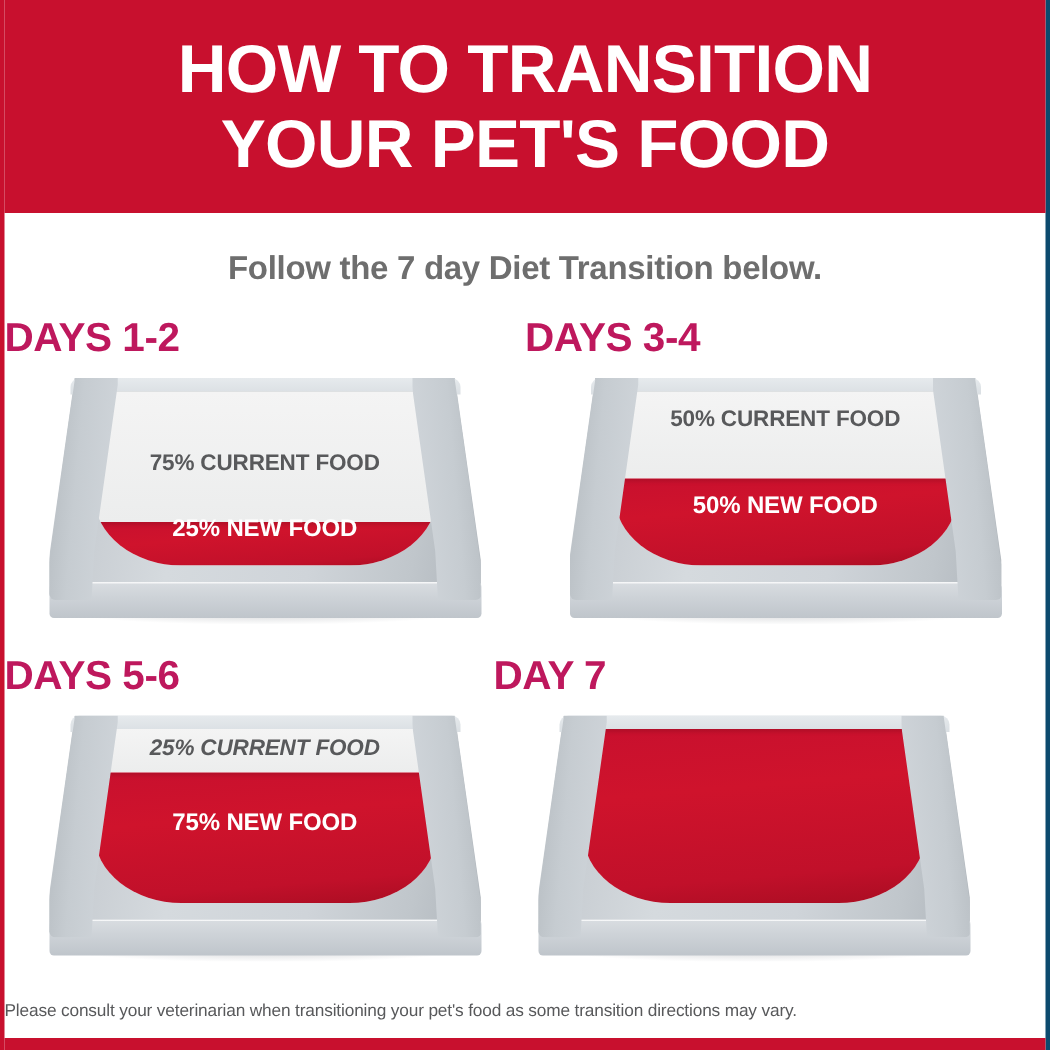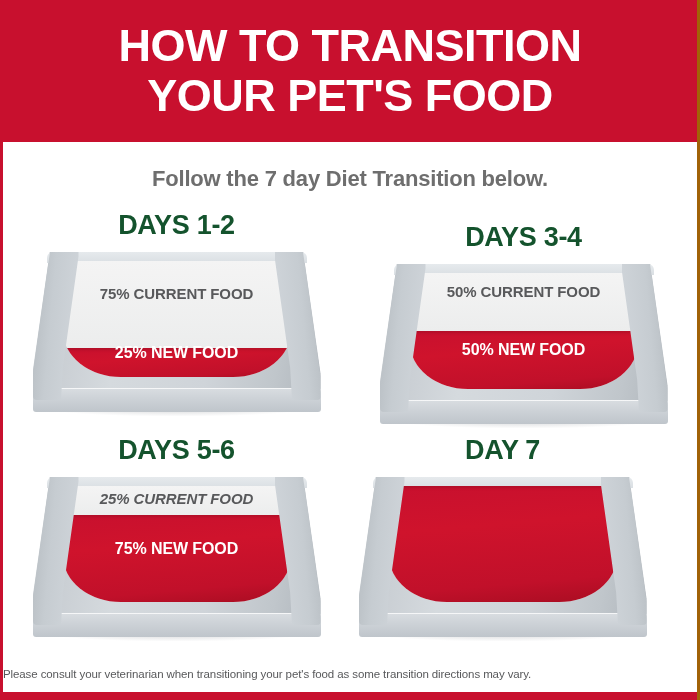--- a/index.html
+++ b/index.html
@@ -13,21 +13,21 @@
     font-family: "Liberation Sans", sans-serif;
     overflow: hidden;
   }
   #infographic {
     position: relative;
     width: 700px;
     height: 700px;
     background: #ffffff;
     box-sizing: border-box;
     border-left: 3px solid #c8102e;
-    border-right: 3px solid #a16207;
+    border-right: 3px solid #0c4a6e;
     overflow: hidden;
   }
 
   
   .header {
     position: absolute;
     left: -3px;
     top: 0;
     width: 700px;
     height: 142px;
@@ -67,31 +67,31 @@
     top: 210px;
     width: 694px;
     height: 440px;
   }
   .cell {
     position: absolute;
     width: 347px;
     height: 220px;
   }
   .cell.c0 { left: 0;   top: 0; }
-  .cell.c1 { left: 347px; top: 0; margin-top: 12px; }
+  .cell.c1 { left: 347px; top: 0; }
   .cell.c2 { left: 0;   top: 225px; }
   .cell.c3 { left: 326px; top: 225px; }
 
   .day-label {
     position: absolute;
     top: 0;
     left: 0;
     width: 347px;
-    text-align: center;
-    color: #14532d;
+    text-align: left;
+    color: #be185d;
     font-size: 27px;
     font-weight: bold;
     letter-spacing: -0.3px;
   }
 
   
   .bowl {
     position: absolute;
     top: 42px;
     left: 50%;
@@ -249,21 +249,21 @@
 
     <div class="cell c0">
       <div class="day-label">DAYS 1-2</div>
       <div class="bowl">
         <div class="bowl-shadow"></div>
         <div class="bowl-body"></div>
         <div class="bowl-rim"></div>
         <div class="bowl-inner">
           <div class="food-current" style="height: 87px;"></div>
           <div class="food-new" style="height: 29px;"></div>
-          <div class="label-current" style="top: 24px;">75% CURRENT FOOD</div>
+          <div class="label-current" style="top: 39px;">75% CURRENT FOOD</div>
           <div class="label-new" style="top: 81.5px;">25% NEW FOOD</div>
         </div>
         <div class="wall left"></div>
         <div class="wall right"></div>
         <div class="bowl-base"></div>
       </div>
     </div>
 
     <div class="cell c1">
       <div class="day-label">DAYS 3-4</div>

